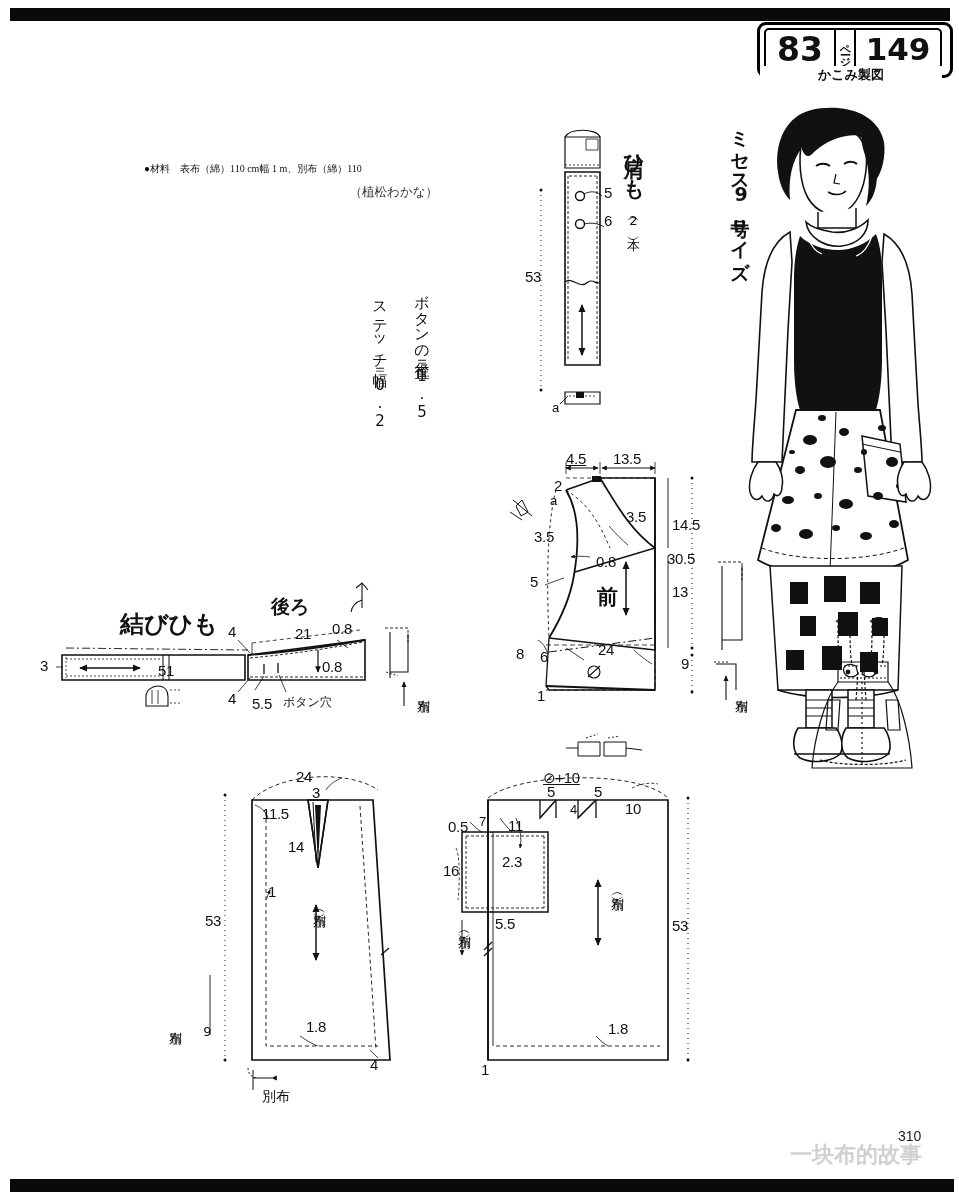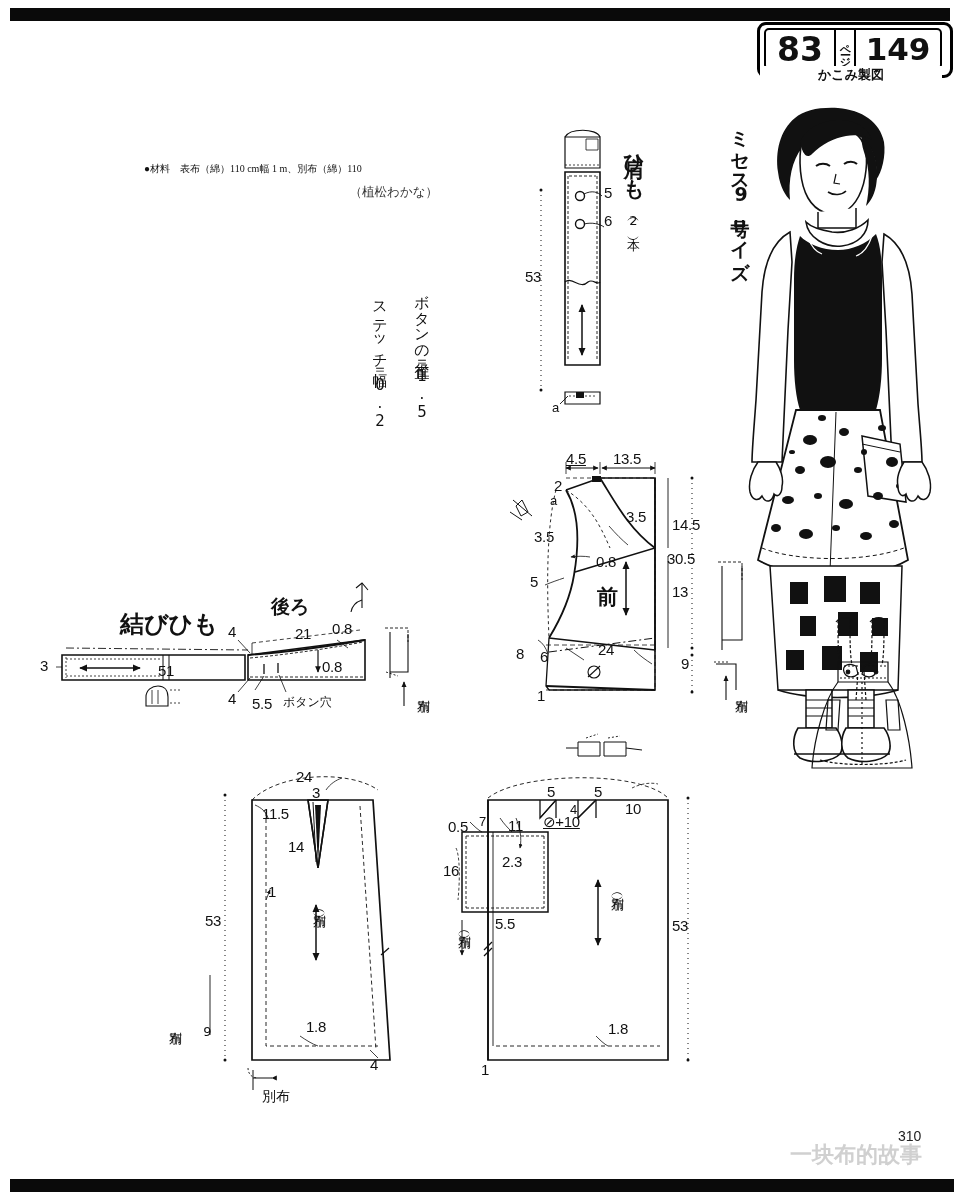--- a/index.html
+++ b/index.html
@@ -490,21 +490,21 @@
   <div class="abs num" style="left:288px; top:838px;">14</div>
   <div class="abs num" style="left:268px; top:883px;">1</div>
   <div class="abs num" style="left:205px; top:912px;">53</div>
   <div class="abs vert jp" style="left:310px; top:905px; font-size:13px;">（別布）</div>
   <div class="abs num" style="left:306px; top:1018px;">1.8</div>
   <div class="abs num" style="left:370px; top:1056px;">4</div>
   <div class="abs vert jp" style="left:166px; top:1022px; font-size:13px;">別布</div>
   <div class="abs vert num sm" style="left:200px; top:1024px;">9</div>
   <div class="abs jp" style="left:262px; top:1088px; font-size:14px;">別布</div>
 
-  <div class="abs num" style="left:543px; top:813px;text-decoration:underline;">⊘+10</div>
+  <div class="abs num" style="left:543px; top:769px;text-decoration:underline;">⊘+10</div>
   <div class="abs num" style="left:547px; top:783px;">5</div>
   <div class="abs num sm" style="left:570px; top:802px;">4</div>
   <div class="abs num" style="left:594px; top:783px;">5</div>
   <div class="abs num" style="left:625px; top:800px;">10</div>
   <div class="abs num" style="left:448px; top:818px;">0.5</div>
   <div class="abs num sm" style="left:479px; top:814px;">7</div>
   <div class="abs num" style="left:508px; top:817px;">11</div>
   <div class="abs num" style="left:502px; top:853px;">2.3</div>
   <div class="abs num" style="left:443px; top:862px;">16</div>
   <div class="abs num" style="left:495px; top:915px;">5.5</div>

